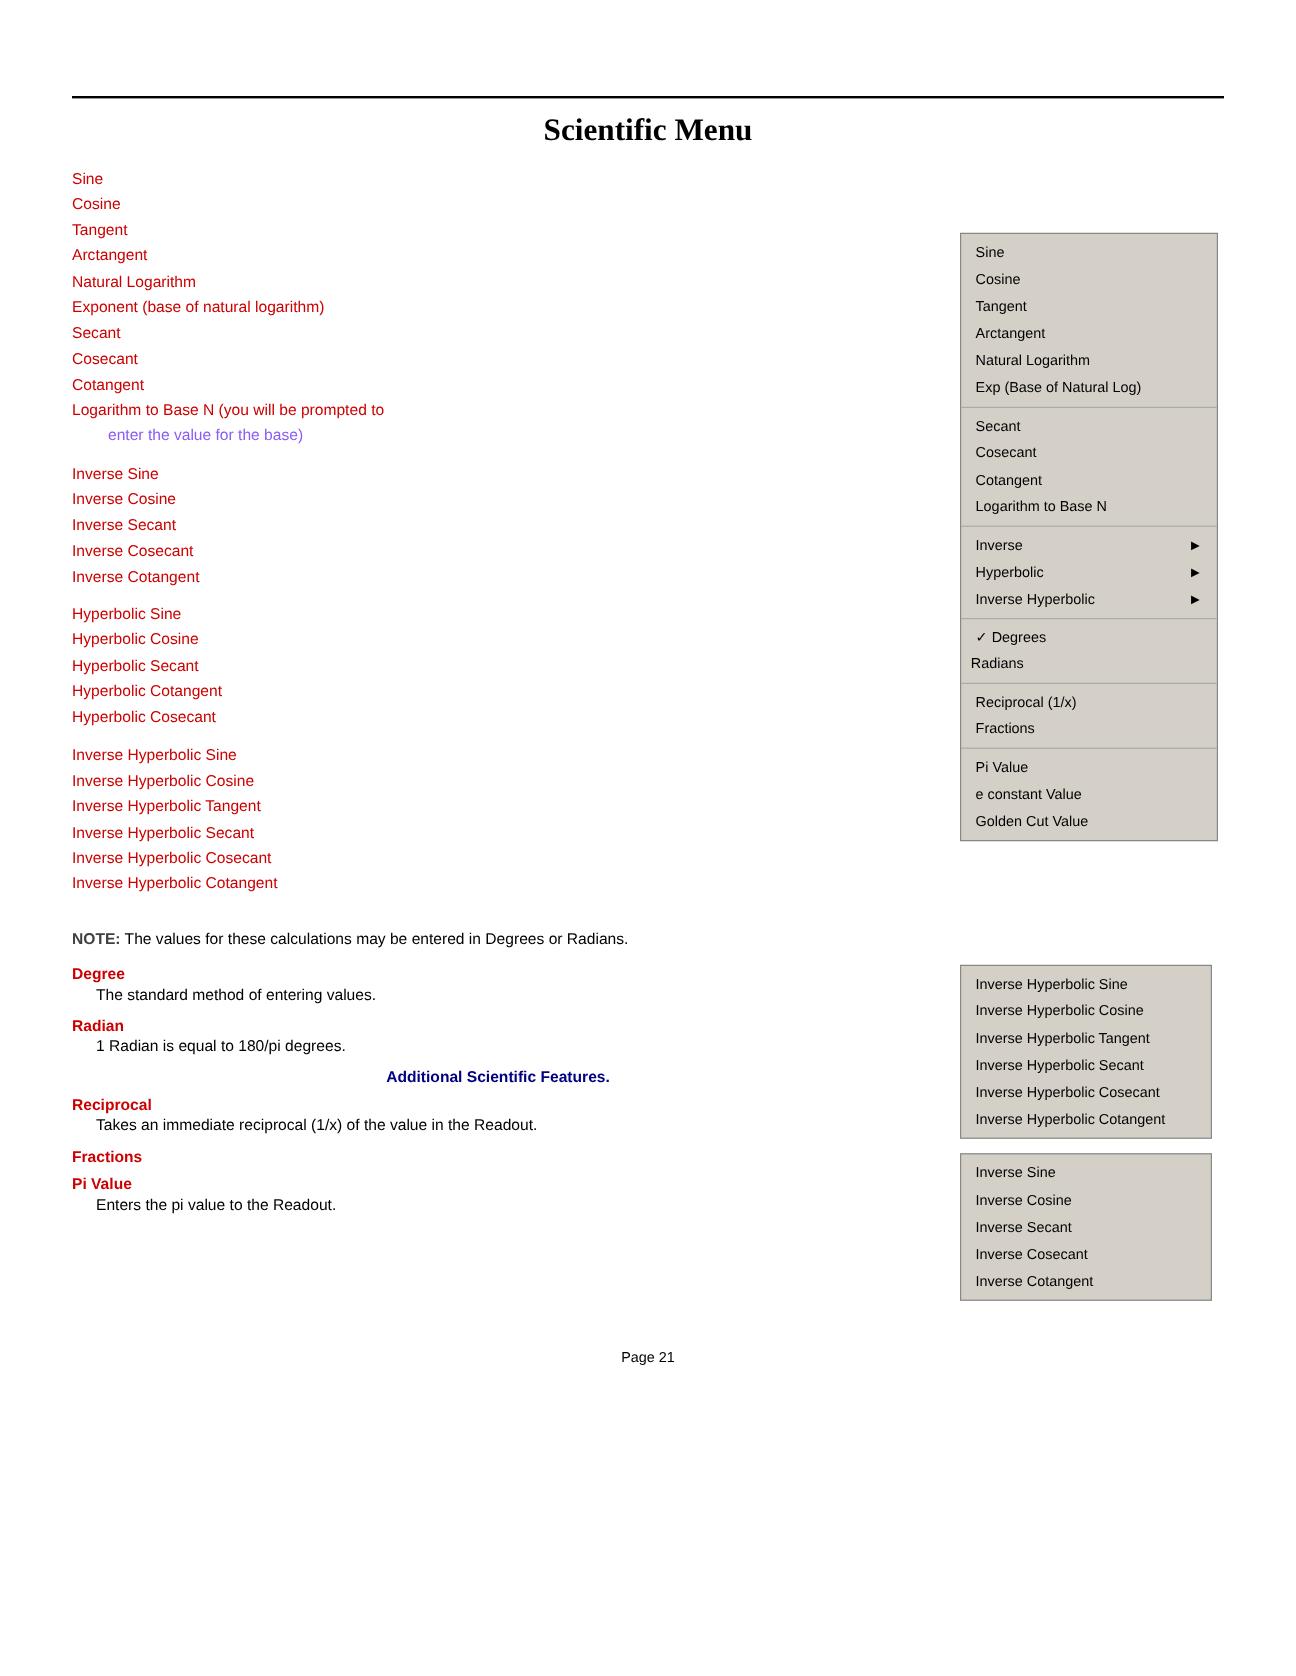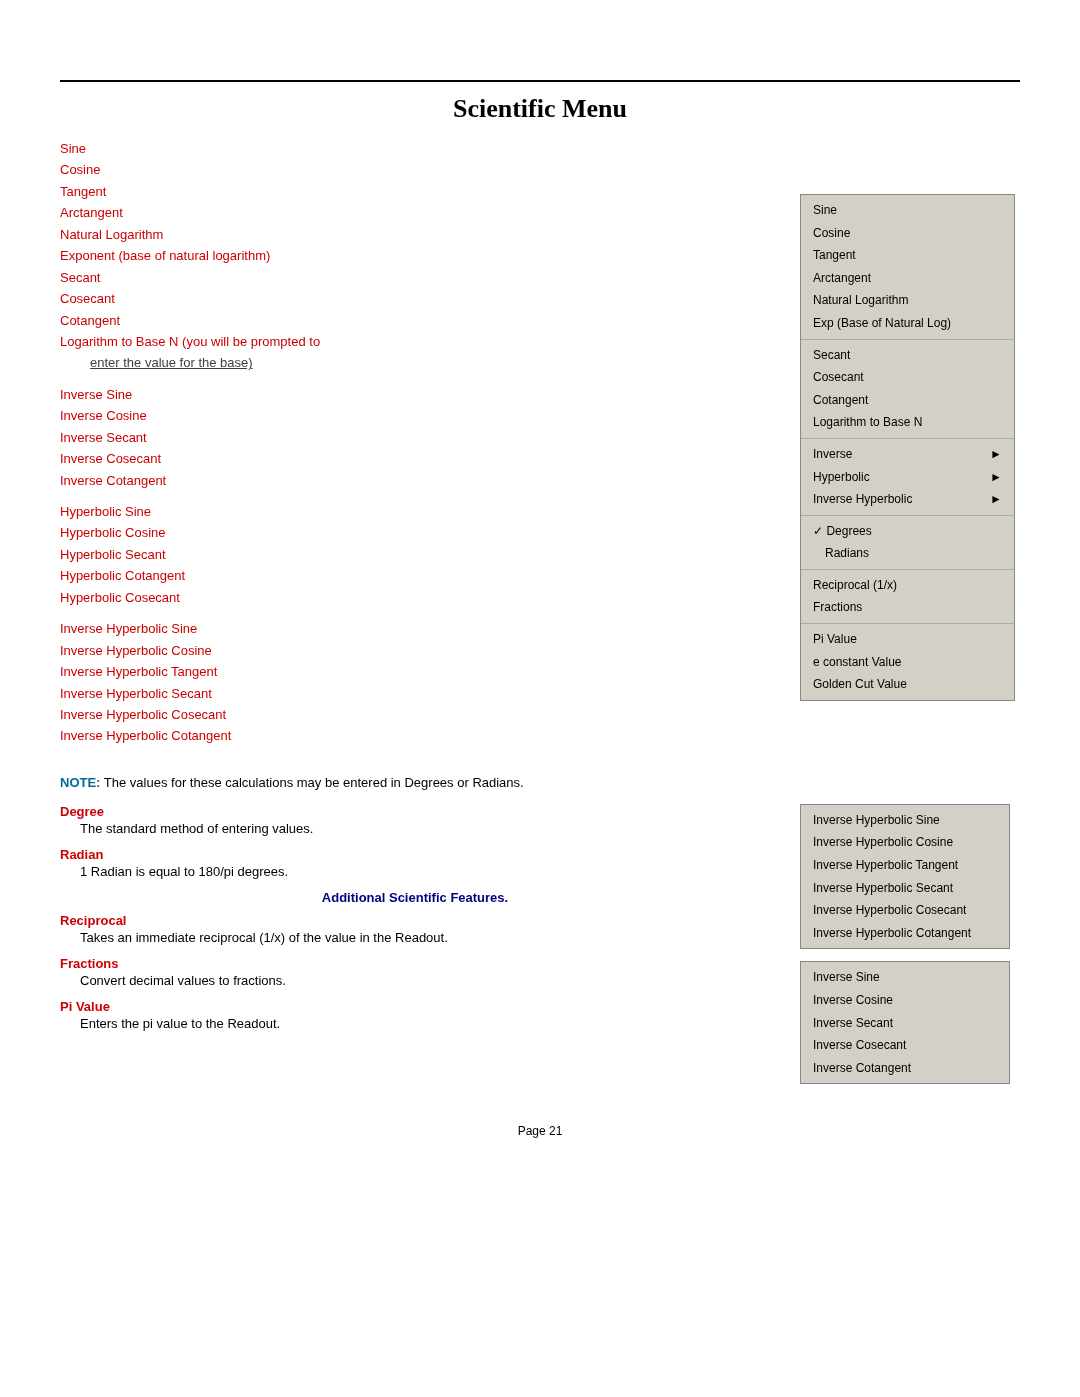--- a/index.html
+++ b/index.html
@@ -36,22 +36,21 @@
     }
     .red { color: #cc0000; }
     .left-column .item {
       color: #cc0000;
       font-size: 13px;
       line-height: 1.65;
       font-family: Arial, sans-serif;
     }
     .left-column .item.indent {
       padding-left: 30px;
-      color: #404040;
-      text-decoration: underline;
+      color: #8b5cf6;
     }
     .left-column .group {
       margin-bottom: 10px;
     }
     .menu-box {
       border: 1px solid #888;
       background: #d4d0c8;
       padding: 0;
       font-family: Arial, sans-serif;
       font-size: 12px;
@@ -78,21 +77,21 @@
     .menu-box .menu-item.checked::before {
       content: '✓ ';
     }
     .note-line {
       font-size: 13px;
       margin-bottom: 14px;
       font-family: Arial, sans-serif;
     }
     .note-line .note-label {
       font-weight: bold;
-      color: #0369a1;
+      color: #404040;
     }
     .bottom-section {
       display: flex;
       gap: 30px;
       margin-top: 4px;
     }
     .bottom-left {
       flex: 1;
     }
     .bottom-right {
@@ -214,21 +213,21 @@
           <span>Hyperbolic</span>
           <span>►</span>
         </div>
         <div class="menu-item with-arrow">
           <span>Inverse Hyperbolic</span>
           <span>►</span>
         </div>
       </div>
       <div class="menu-section">
         <div class="menu-item checked">Degrees</div>
-        <div class="menu-item" style="padding-left:24px;">Radians</div>
+        <div class="menu-item" style="padding-left:8px;">Radians</div>
       </div>
       <div class="menu-section">
         <div class="menu-item">Reciprocal (1/x)</div>
         <div class="menu-item">Fractions</div>
       </div>
       <div class="menu-section">
         <div class="menu-item">Pi Value</div>
         <div class="menu-item">e constant Value</div>
         <div class="menu-item">Golden Cut Value</div>
       </div>
@@ -253,21 +252,20 @@
     </div>
     <div class="desc-block" style="text-align:center;">
       <span class="label blue" style="color:#000080; font-weight:bold;">Additional Scientific Features.</span>
     </div>
     <div class="desc-block">
       <span class="label">Reciprocal</span>
       <p>Takes an immediate reciprocal (1/x) of  the value in the Readout.</p>
     </div>
     <div class="desc-block">
       <span class="label">Fractions</span>
-      <p>Convert decimal values to fractions.</p>
     </div>
     <div class="desc-block">
       <span class="label">Pi Value</span>
       <p>Enters the pi value to the Readout.</p>
     </div>
   </div>
 
   <div class="bottom-right">
 
     <div class="small-menu-box">

